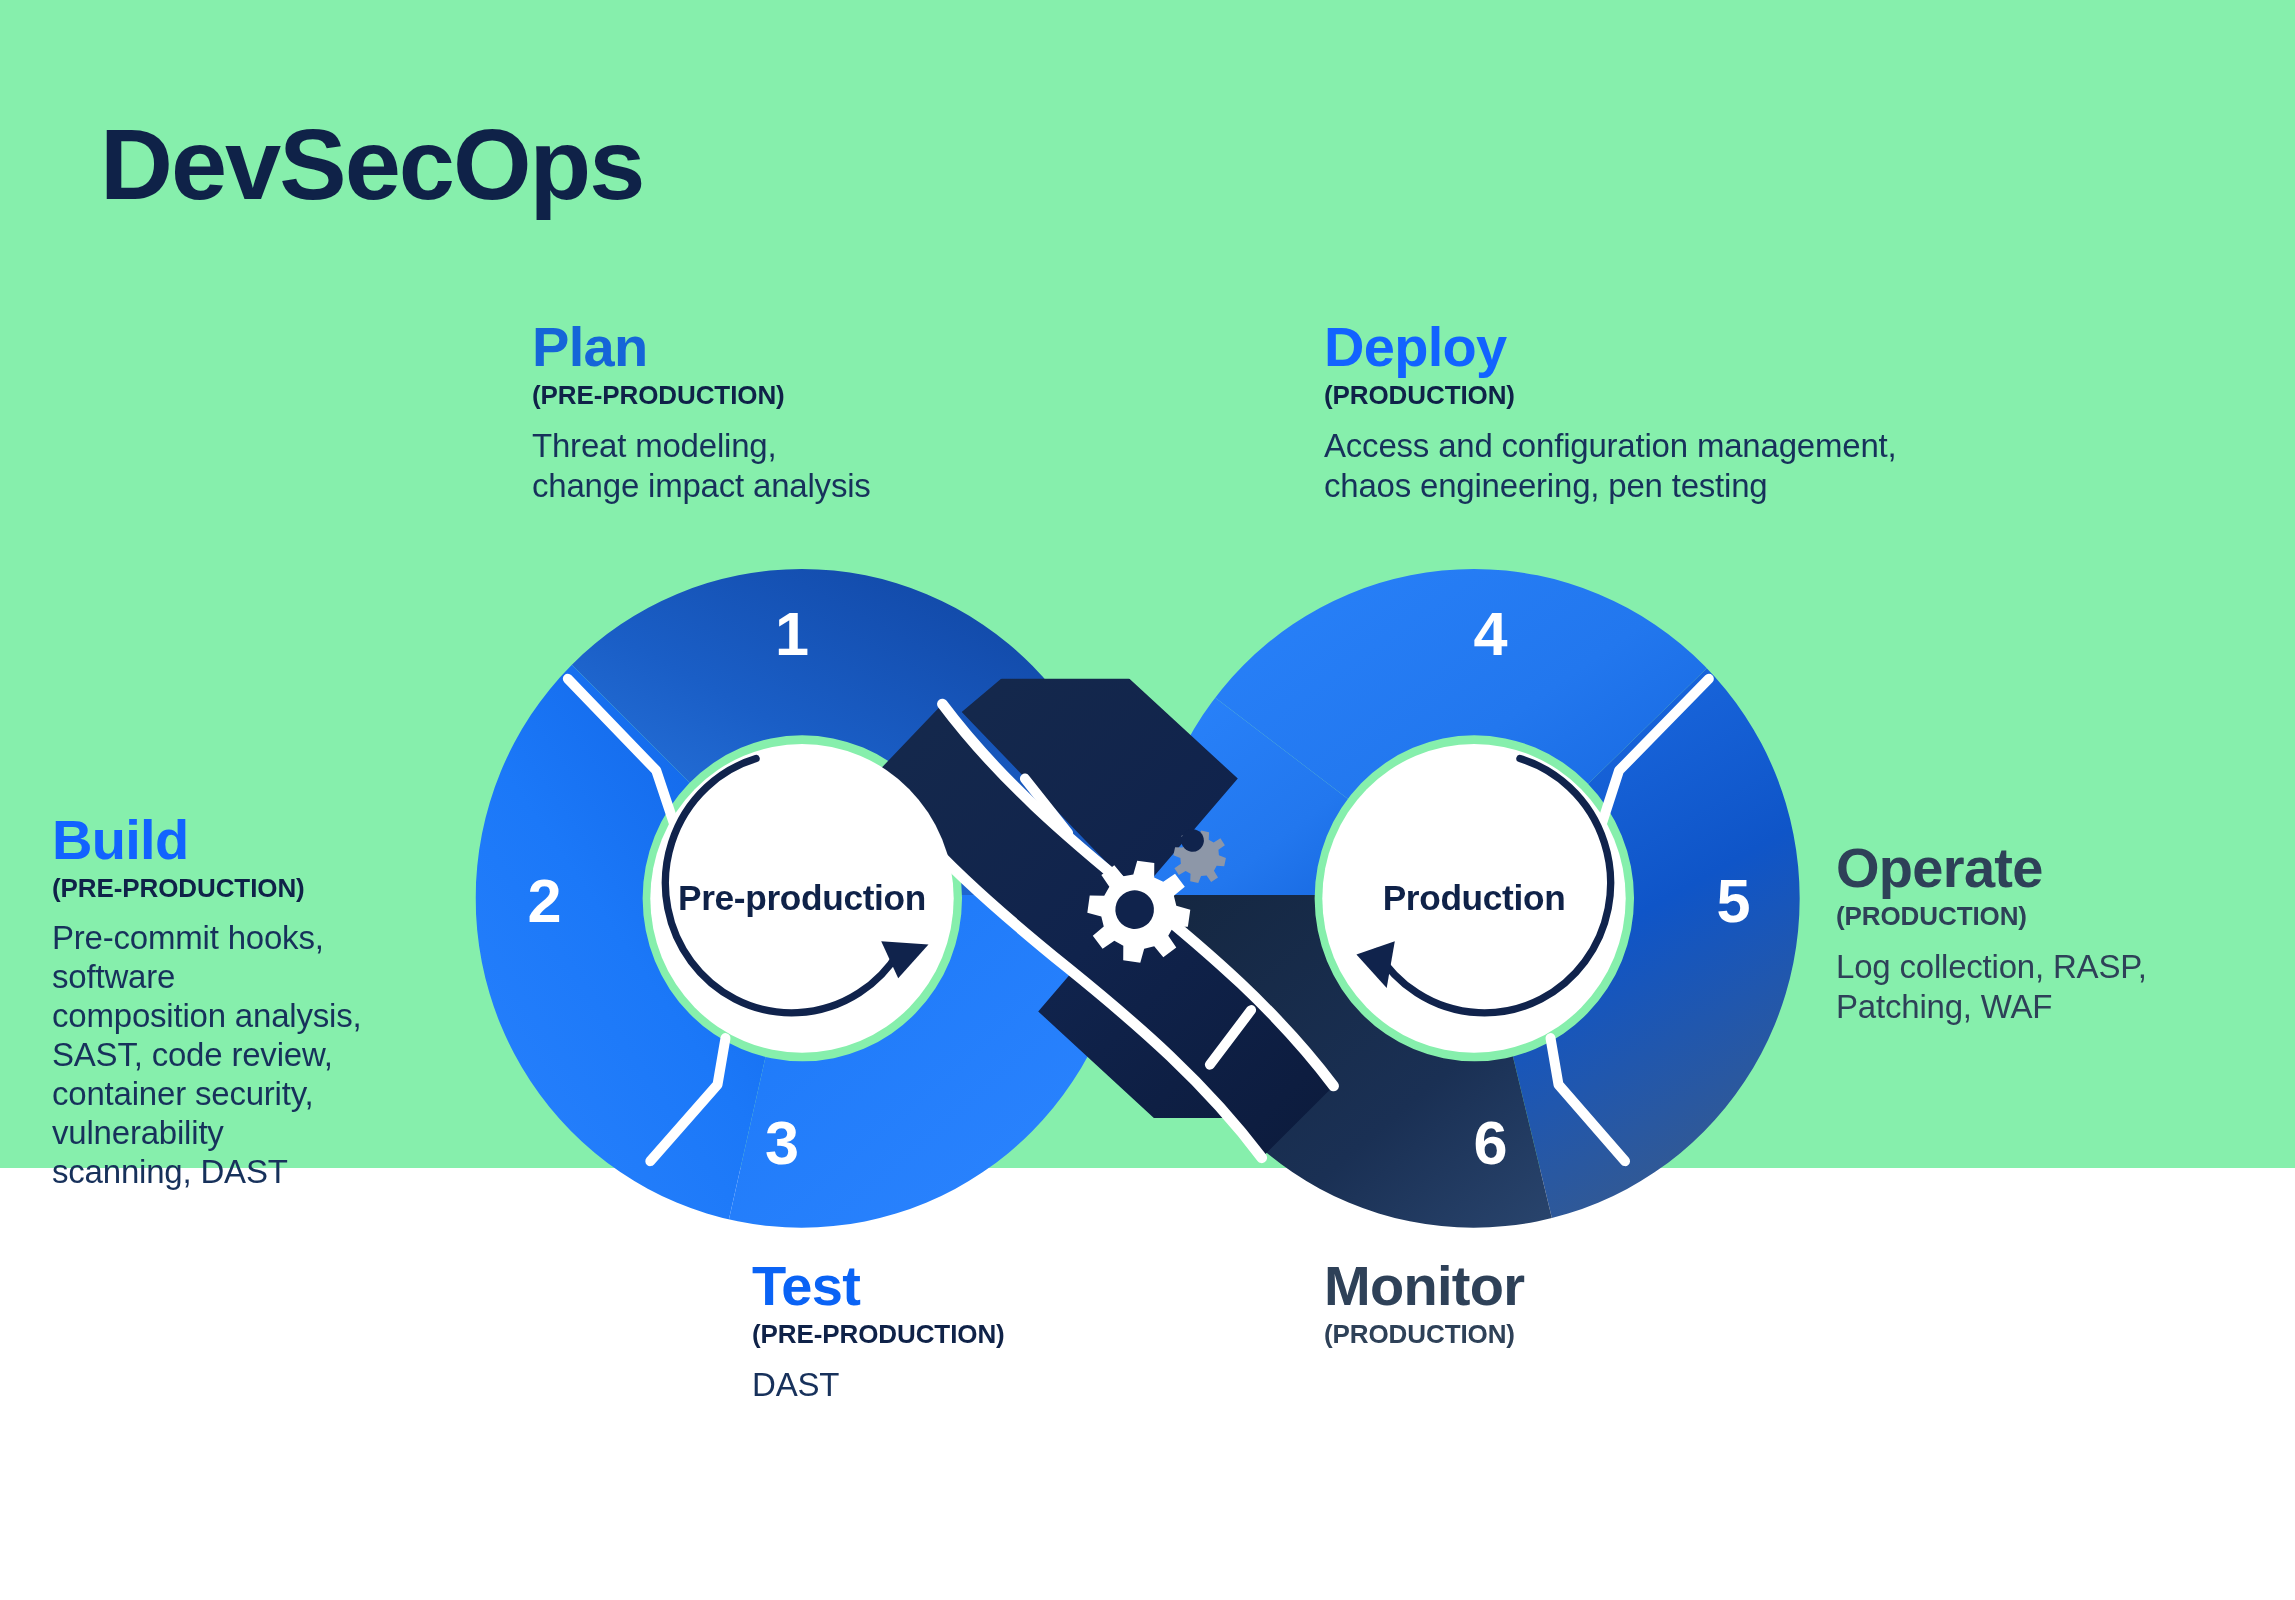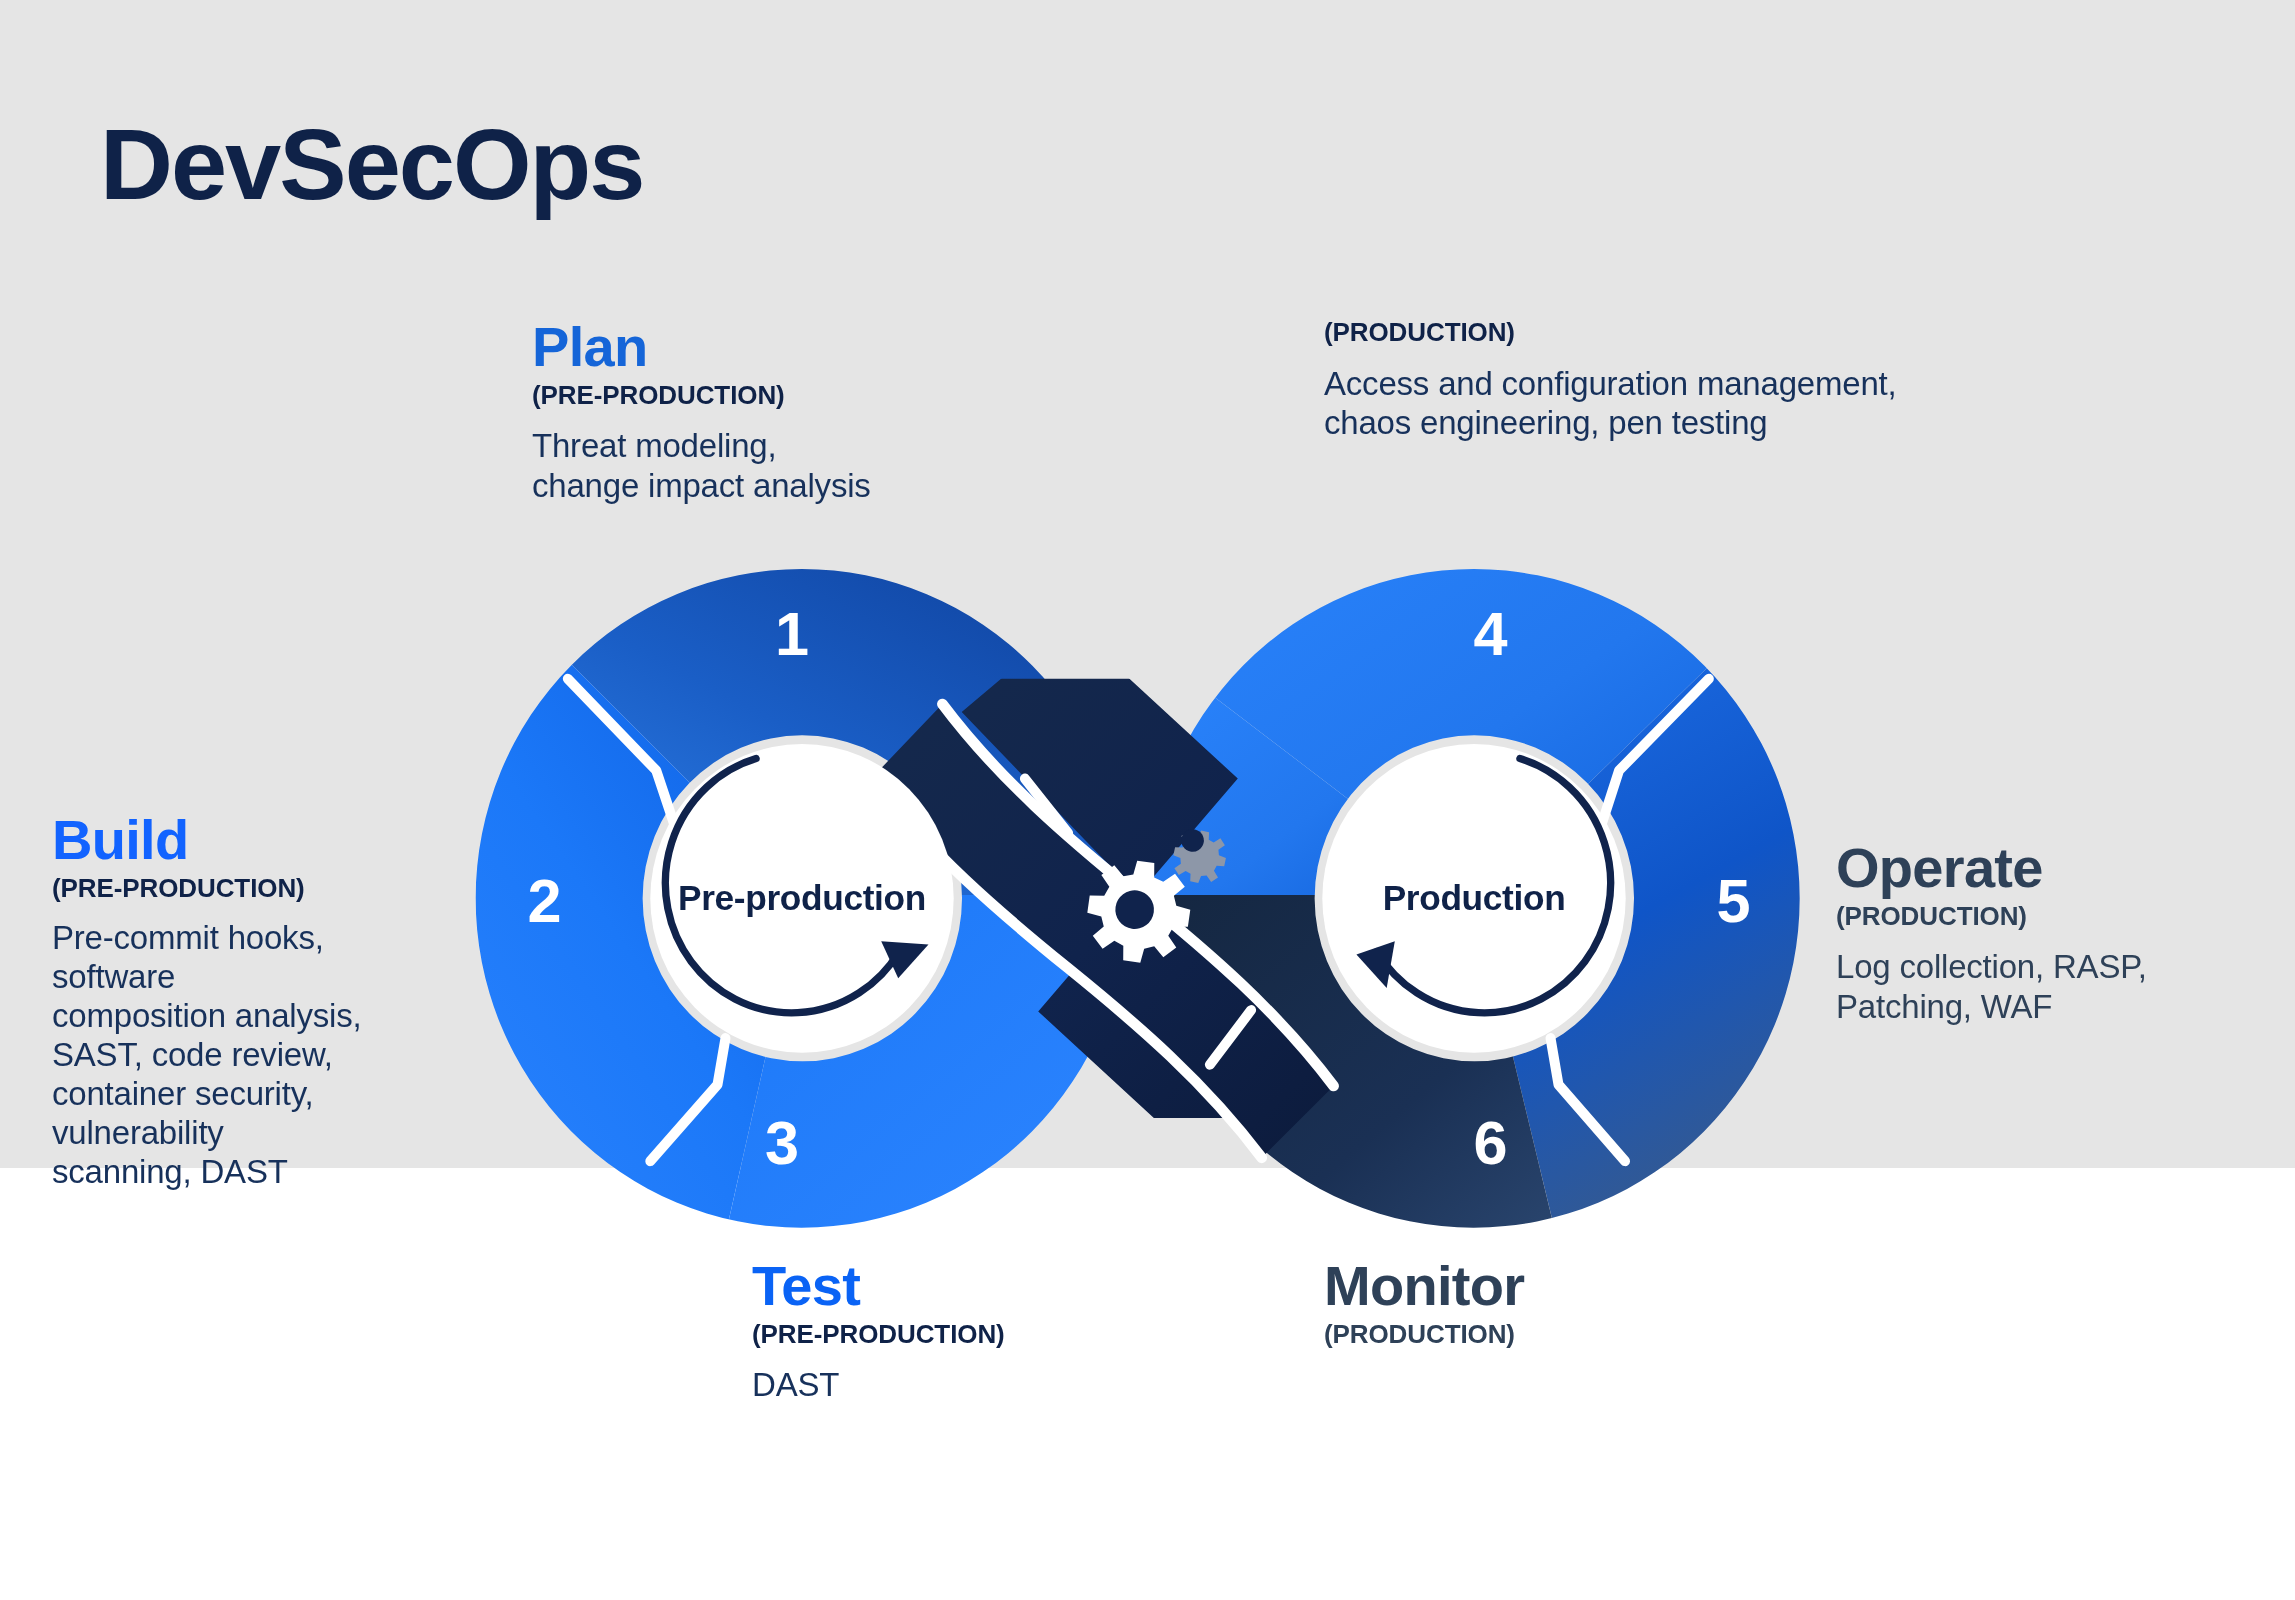--- a/index.html
+++ b/index.html
@@ -3,21 +3,21 @@
 <meta charset="utf-8">
 <title>DevSecOps</title>
 <style>
   html,body{margin:0;padding:0;background:#ffffff;}
   body{
     width:2295px;height:1601px;
     font-family:"Liberation Sans", sans-serif;
     -webkit-font-smoothing:antialiased;
     position:relative;overflow:hidden;
   }
-  .page{position:relative;width:2295px;height:1168px;background:#e5e5e5;}
+  .page{position:relative;width:2295px;height:1168px;background:#86efac;}
 
   
   .title{
     position:absolute;left:100px;top:114px;
     font-size:101px;line-height:1;
     font-weight:700;letter-spacing:-2px;
     color:#0f2248;
     white-space:nowrap;
   }
 
@@ -69,20 +69,21 @@
   <div class="title">DevSecOps</div>
 
   <div class="block" id="b-plan">
     <div class="hd" style="color:#1565d8">Plan</div>
     <div class="sub">(PRE-PRODUCTION)</div>
     <div class="body">Threat modeling,
 change impact analysis</div>
   </div>
 
   <div class="block" id="b-deploy">
+    <div class="hd" style="color:#1263ff">Deploy</div>
     <div class="sub">(PRODUCTION)</div>
     <div class="body">Access and configuration management,
 chaos engineering, pen testing</div>
   </div>
 
   <div class="block" id="b-build">
     <div class="hd" style="color:#1263ff">Build</div>
     <div class="sub">(PRE-PRODUCTION)</div>
     <div class="body">Pre-commit hooks,
 software

